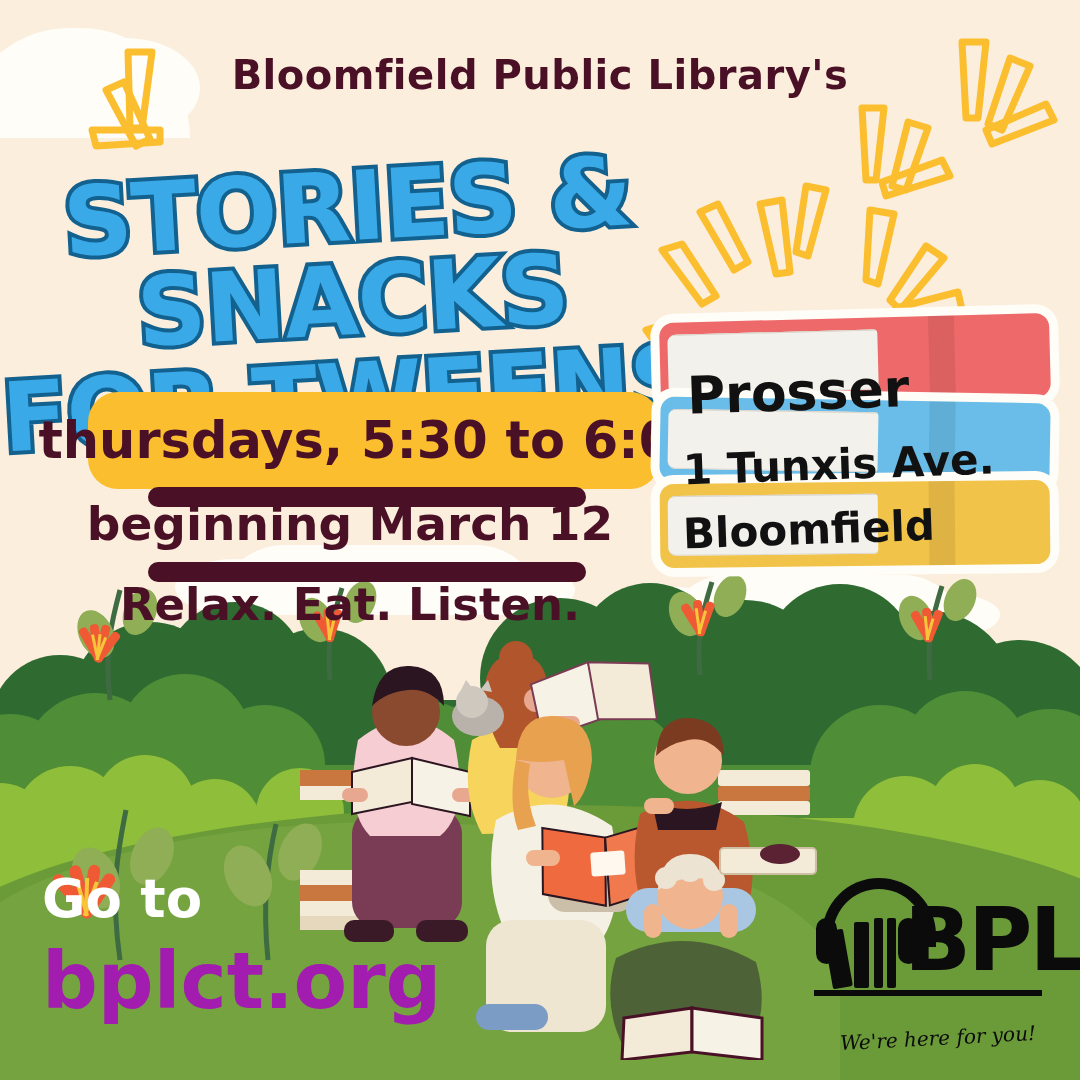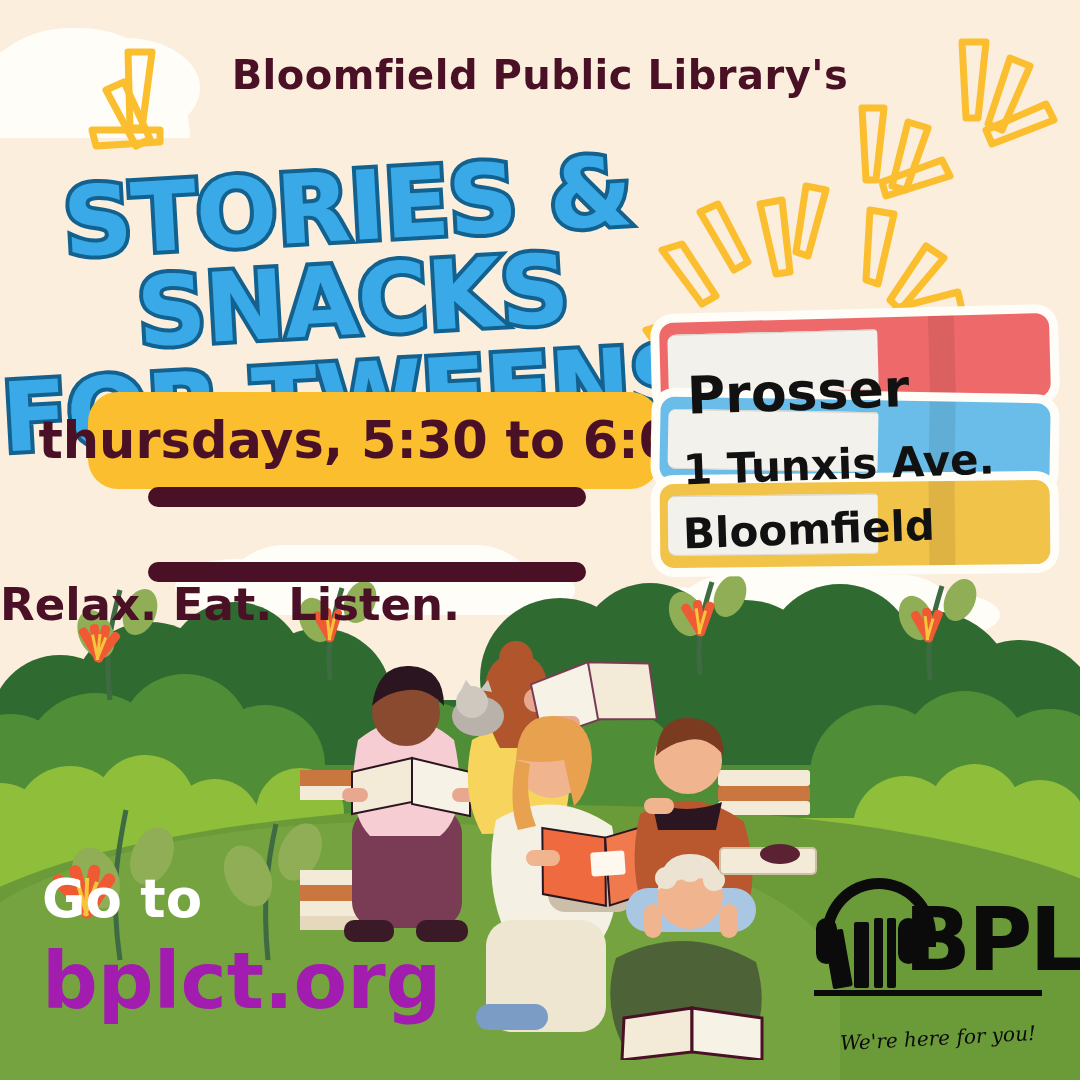--- a/index.html
+++ b/index.html
@@ -70,21 +70,21 @@
     background:#4a1026;border-radius:10px;z-index:6;
   }
   #bar1{top:487px;}
   #bar2{top:562px;}
 
   #beginning{
     position:absolute;left:0;width:700px;top:496px;text-align:center;z-index:6;
     font-family:"DejaVu Sans", sans-serif;font-weight:bold;font-size:47px;color:#4a1026;
   }
   #tagline{
-    position:absolute;left:0;width:700px;top:578px;text-align:left;z-index:6;
+    position:absolute;left:0;width:700px;top:578px;text-align:center;z-index:6;
     font-family:"DejaVu Sans", sans-serif;font-weight:bold;font-size:45px;color:#4a1026;
   }
 
   
   #bookstack{position:absolute;left:660px;top:318px;width:410px;height:275px;z-index:7;}
   .book{
     position:absolute;left:0;width:390px;height:84px;border-radius:14px;
     box-shadow:0 0 0 9px #fffdf8;
   }
   #book-red{top:0;background:#ee6a6a;transform:rotate(-1.5deg);}
@@ -199,20 +199,21 @@
   <div id="maintitle">
     <span class="bigline" id="line1">STORIES &amp; SNACKS</span>
     <span class="bigline" id="line2">FOR TWEENS</span>
   </div>
 
   <div id="pill">
     <span id="pill-text">thursdays, 5:30 to 6:00</span>
   </div>
 
   <div class="bar" id="bar1"></div>
+  <div id="beginning">beginning March 12</div>
   <div class="bar" id="bar2"></div>
   <div id="tagline">Relax. Eat. Listen.</div>
 
   <div id="bookstack">
     <div class="book" id="book-red">
       <div class="pagesblock"></div>
       <div class="spineband"></div>
     </div>
     <div class="book" id="book-blue">
       <div class="pagesblock"></div>

